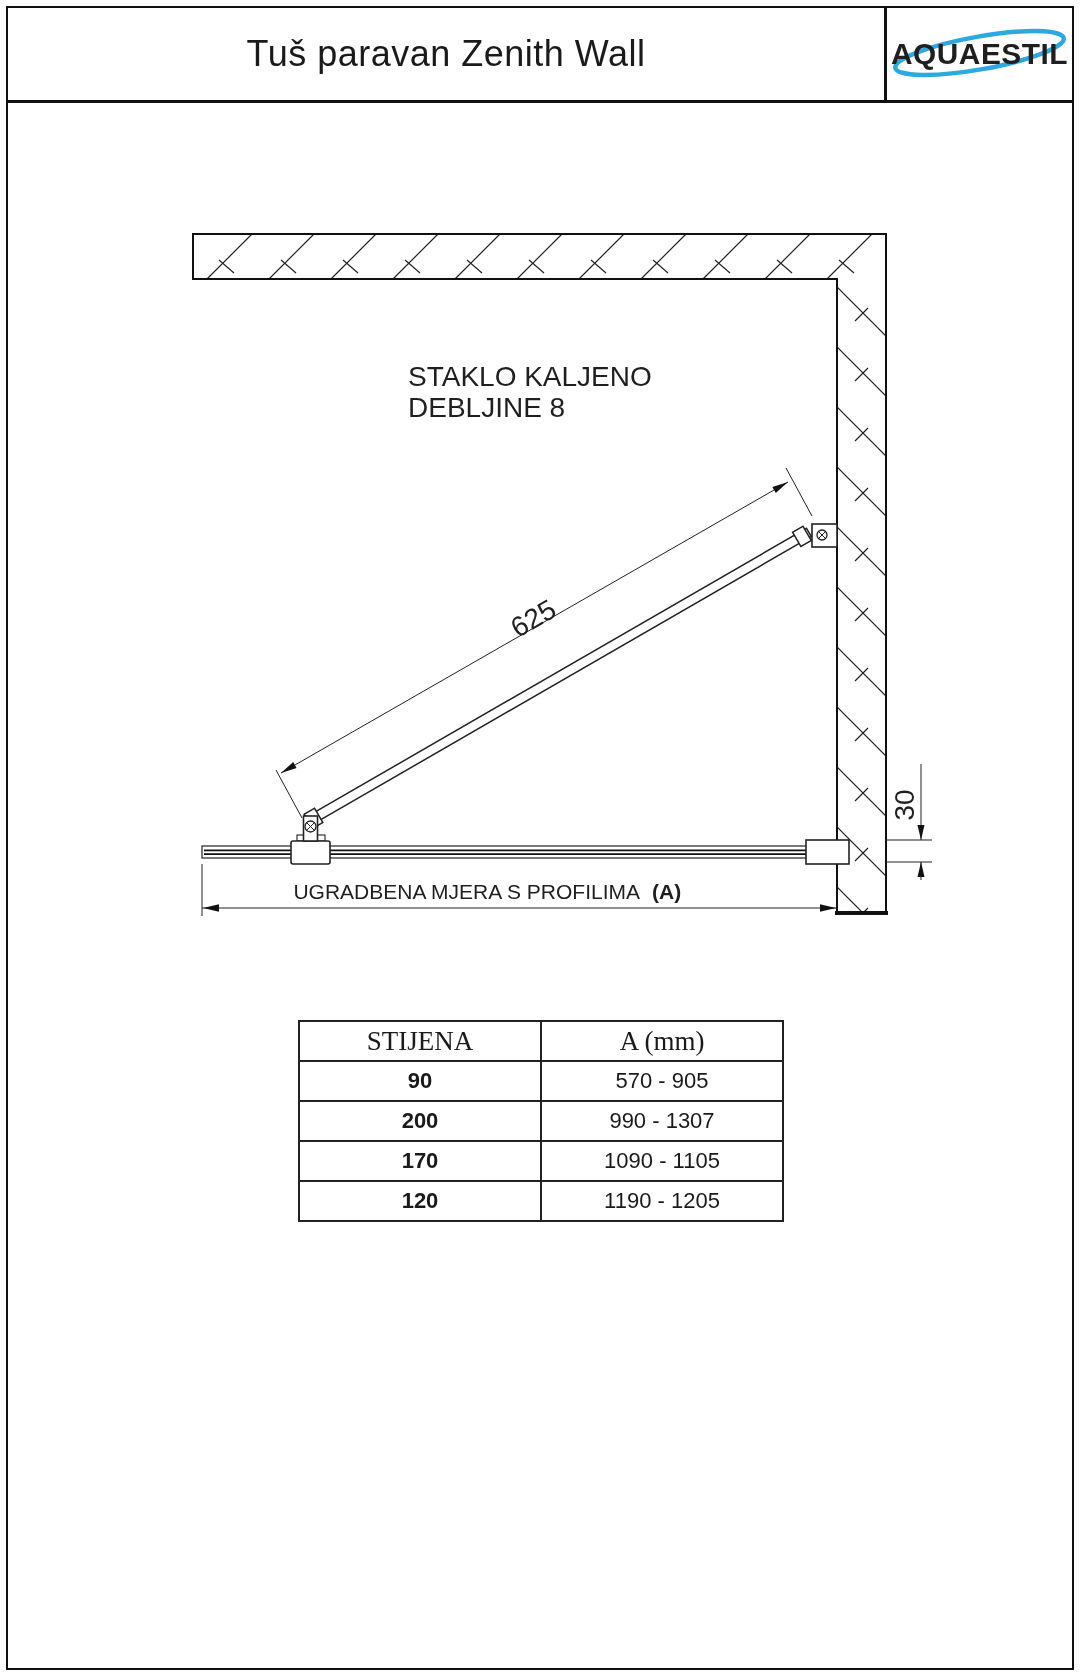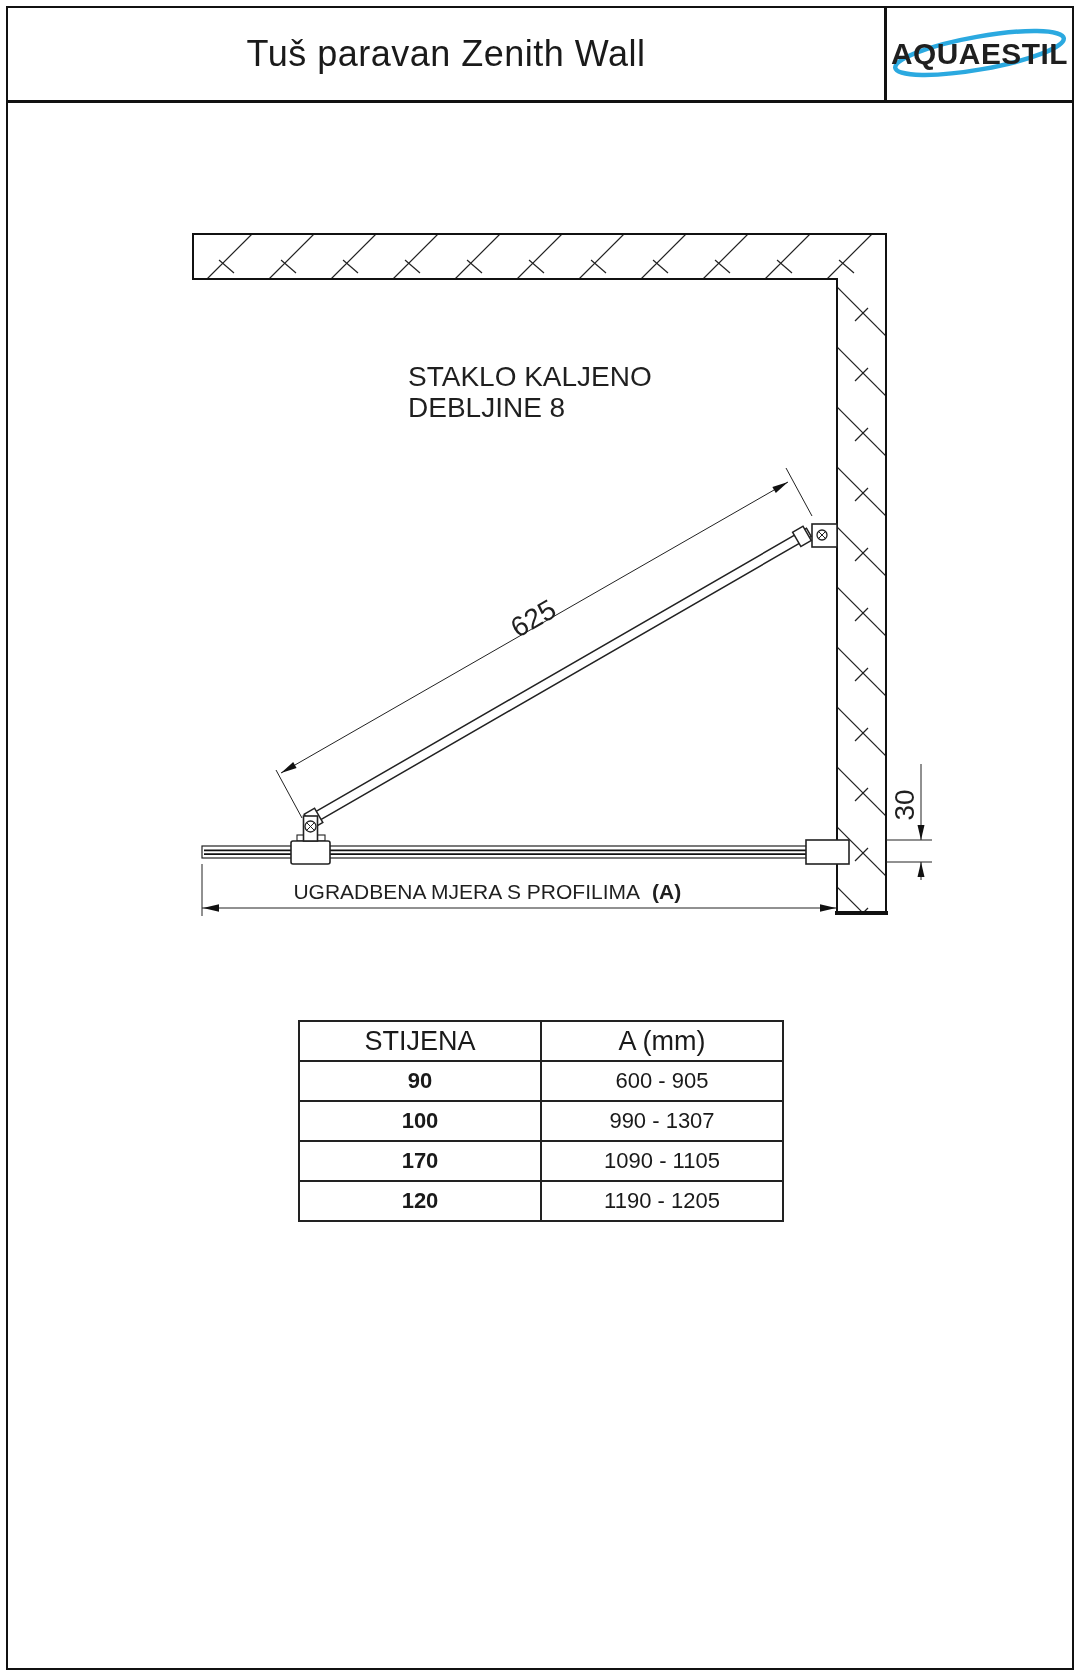--- a/index.html
+++ b/index.html
@@ -39,21 +39,21 @@
     position:absolute;left:298px;top:1020px;
     border-collapse:collapse;
   }
   .spec-table td,.spec-table th{
     border:2px solid #222;
     height:40px;box-sizing:border-box;
     text-align:center;vertical-align:middle;
     font-size:22px;color:#1a1a1a;
     padding:0 6px;
   }
-  .spec-table th{font-weight:normal;font-size:27px;}
+  .spec-table th{font-weight:normal;font-size:27px;font-family:Liberation Serif, serif;}
   .spec-table .col-stijena{width:242px;}
   .spec-table .col-amm{width:242px;margin-top:14px;}
   .spec-table td.val-stijena{font-weight:bold;}
   svg text{font-family:"Liberation Sans", sans-serif;fill:#1f1f1f;}
 </style>
 </head>
 <body>
 
 <div class="page">
   <div class="page-border"></div>
@@ -155,24 +155,24 @@
   </svg>
 
   <table class="spec-table">
     <tbody>
         <tr>
       <th class="col-stijena">STIJENA</th>
       <th class="col-amm">A (mm)</th>
     </tr>
     <tr>
       <td class="val-stijena">90</td>
-      <td>600 - 905</td>
+      <td>570 - 905</td>
     </tr>
     <tr>
-      <td class="val-stijena">100</td>
+      <td class="val-stijena">200</td>
       <td>990 - 1307</td>
     </tr>
     <tr>
       <td class="val-stijena">170</td>
       <td>1090 - 1105</td>
     </tr>
     <tr>
       <td class="val-stijena">120</td>
       <td>1190 - 1205</td>
     </tr>

